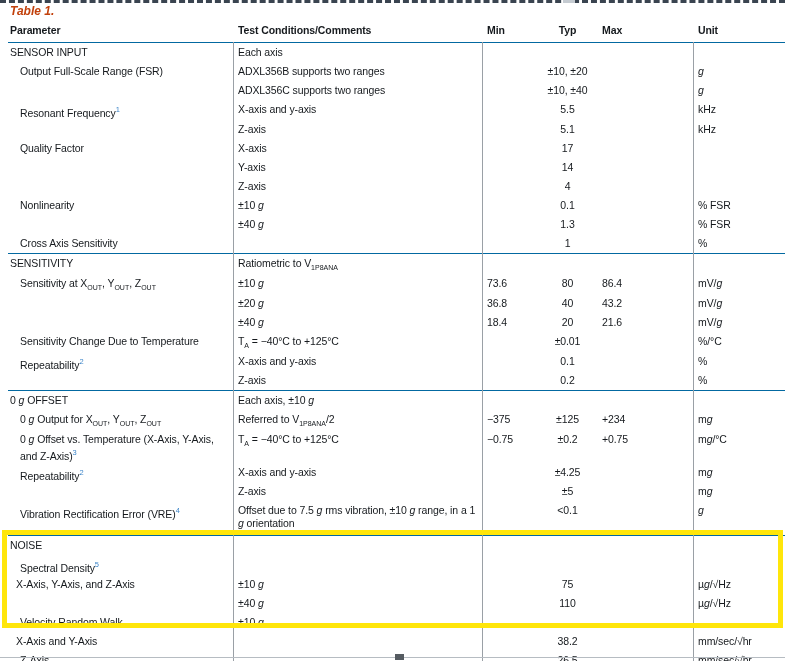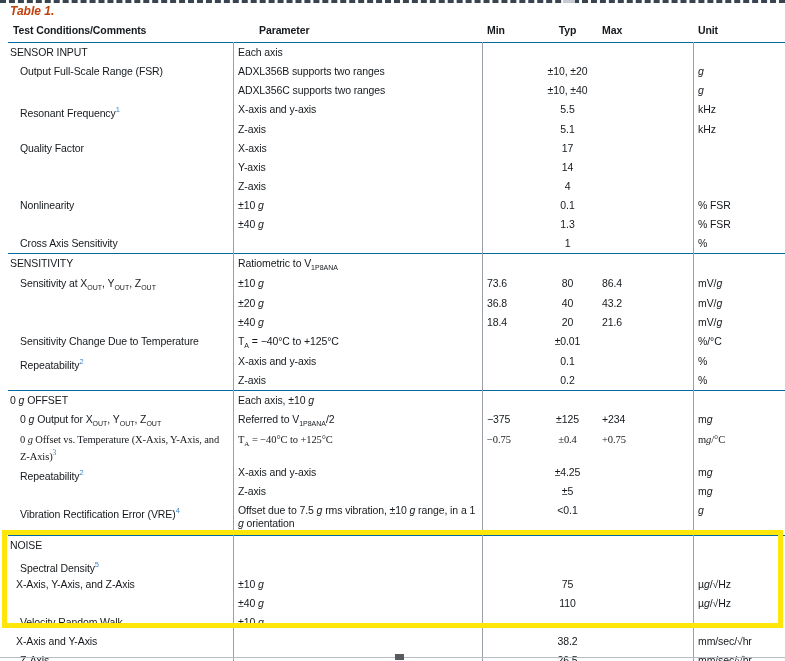--- a/index.html
+++ b/index.html
@@ -44,22 +44,22 @@
 <div class="screen">
   <div class="top-dash"></div>
   <div class="top-mark"></div>
 
   <div class="title">Table 1.</div>
 
   <div class="table-wrap">
     <div class="rule top"></div>
 
     <div class="header-row">
+      <div class="cell c-param ind0">Parameter</div>
       <div class="cell c-cond">Test Conditions/Comments</div>
-      <div class="cell c-param ind0">Parameter</div>
       <div class="cell c-min">Min</div>
       <div class="cell c-typ">Typ</div>
       <div class="cell c-max">Max</div>
       <div class="cell c-unit">Unit</div>
     </div>
 
     <div class="rule bot"></div>
 
     <div class="tbody">
         <div class="row sec">
@@ -215,25 +215,25 @@
           <div class="cell c-unit"></div>
         </div>
         <div class="row">
           <div class="cell c-param ind1">0 <i>g</i> Output for X<sub>OUT</sub>, Y<sub>OUT</sub>, Z<sub>OUT</sub></div>
           <div class="cell c-cond">Referred to V<sub>1P8ANA</sub>/2</div>
           <div class="cell c-min">−375</div>
           <div class="cell c-typ">±125</div>
           <div class="cell c-max">+234</div>
           <div class="cell c-unit">m<i>g</i></div>
         </div>
-        <div class="row" style="min-height: 32px; font-family: Liberation Serif, serif;">
+        <div class="row" style="min-height: 32px;">
           <div class="cell c-param ind1">0 <i>g</i> Offset vs. Temperature (X-Axis, Y-Axis, and Z-Axis)<sup class="fn">3</sup></div>
           <div class="cell c-cond">T<sub>A</sub> = −40°C to +125°C</div>
           <div class="cell c-min">−0.75</div>
-          <div class="cell c-typ">±0.4</div>
+          <div class="cell c-typ">±0.2</div>
           <div class="cell c-max">+0.75</div>
           <div class="cell c-unit">m<i>g</i>/°C</div>
         </div>
         <div class="row">
           <div class="cell c-param ind1">Repeatability<sup class="fn">2</sup></div>
           <div class="cell c-cond">X-axis and y-axis</div>
           <div class="cell c-min"></div>
           <div class="cell c-typ">±4.25</div>
           <div class="cell c-max"></div>
           <div class="cell c-unit">m<i>g</i></div>

